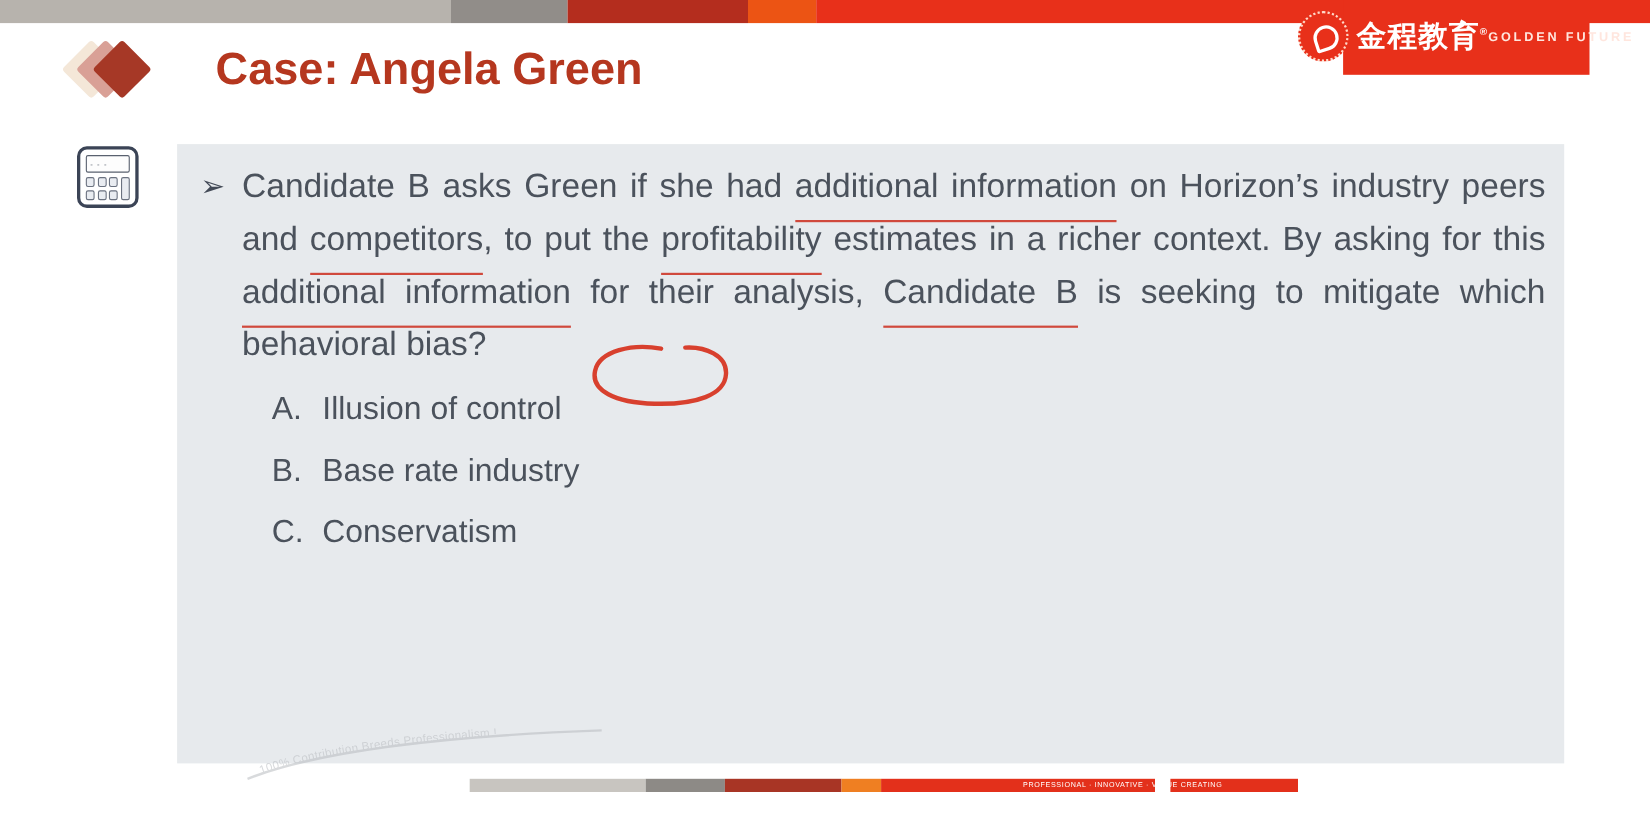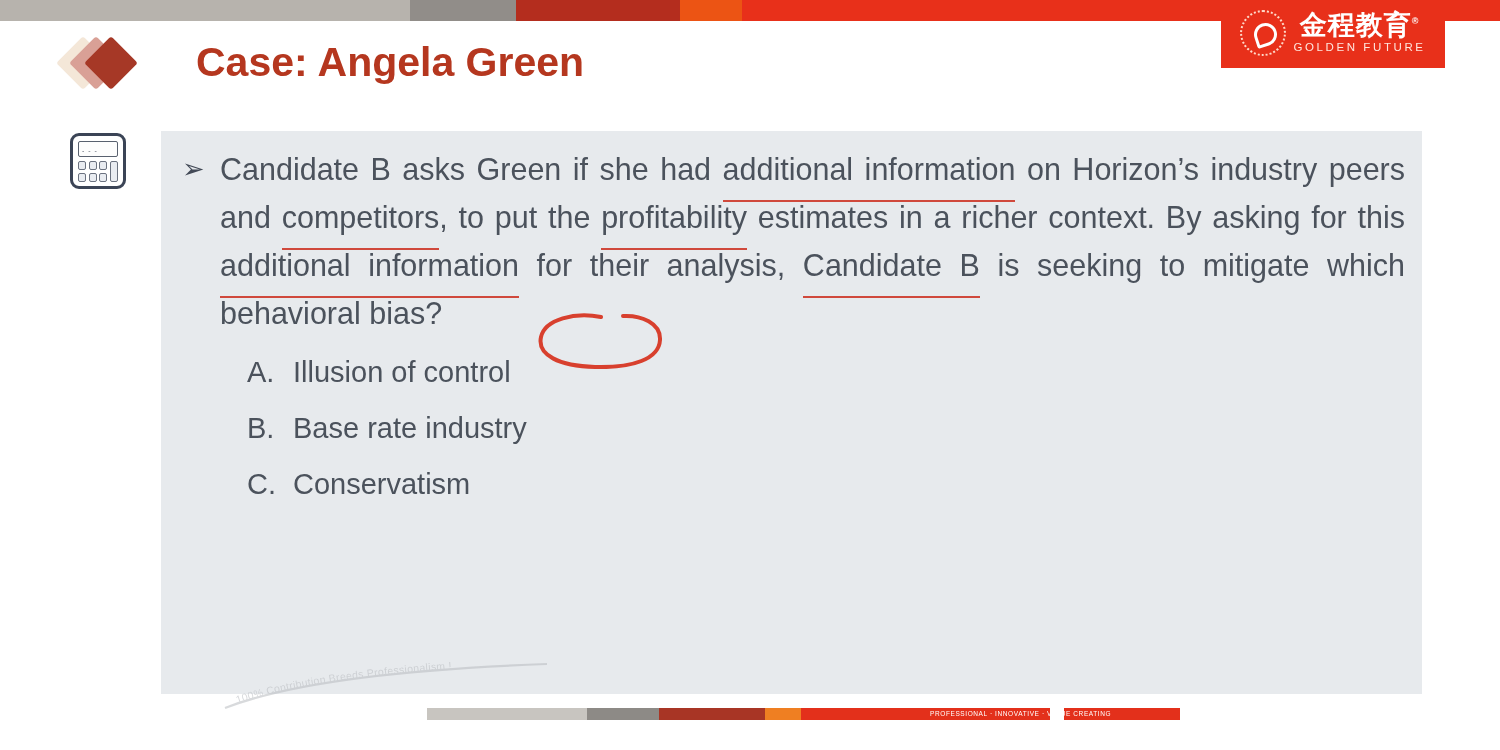--- a/index.html
+++ b/index.html
@@ -54,40 +54,40 @@
     position: absolute;
     left: 50%; top: 50%;
     width: 17px; height: 17px;
     margin: -10px 0 0 -9px;
     border: 3px solid #fff;
     border-radius: 50% 50% 50% 10%;
     transform: rotate(-18deg);
   }
   #logo-text-wrap {
     display: flex;
-    flex-direction: column;
+    flex-direction: row;
     align-items: center;
     line-height: 1;
   }
   #logo-cn {
     color: #ffffff;
     font-size: 27px;
     font-weight: bold;
     letter-spacing: 1px;
     white-space: nowrap;
     position: relative;
   }
   #logo-cn sup {
     font-size: 9px;
     vertical-align: super;
   }
   #logo-en {
     color: #ffe6de;
     font-size: 11.5px;
-    font-weight: normal;
+    font-weight: bold;
     letter-spacing: 2.6px;
     margin-top: 3px;
     white-space: nowrap;
   }
 
   
   #title-row {
     position: absolute;
     top: 33px;
     left: 62px;

